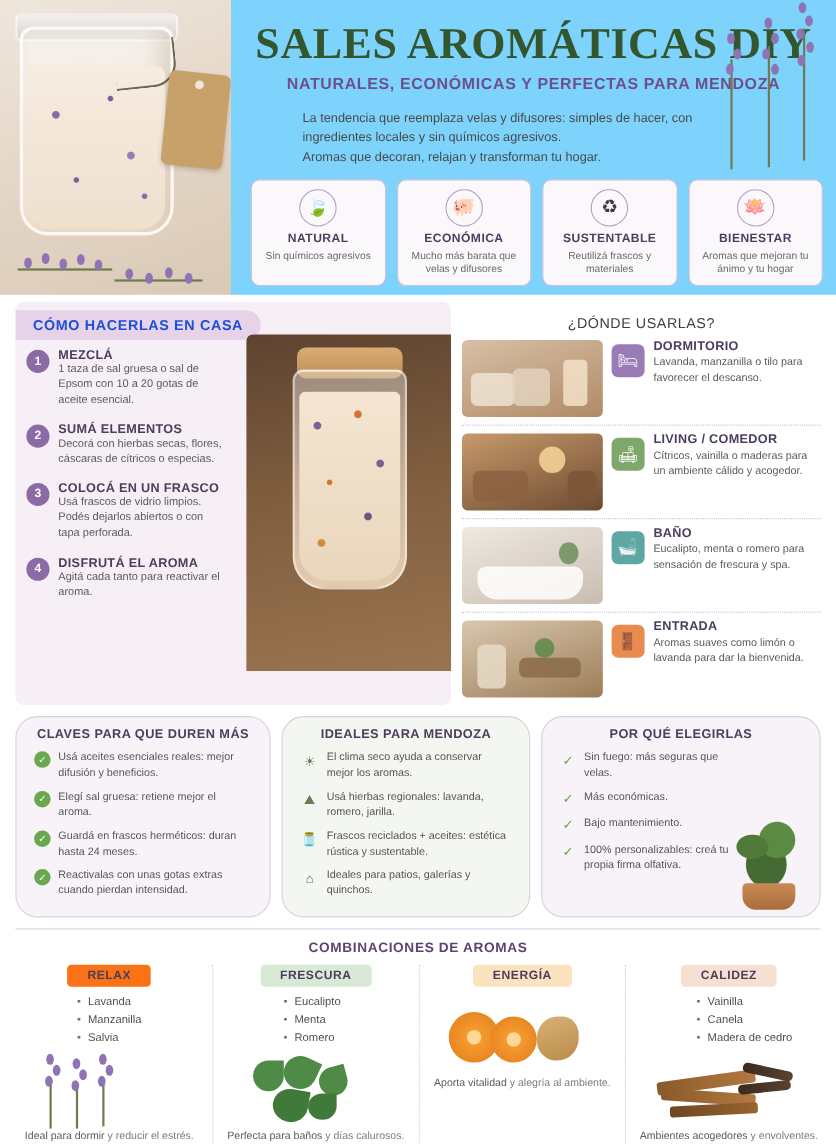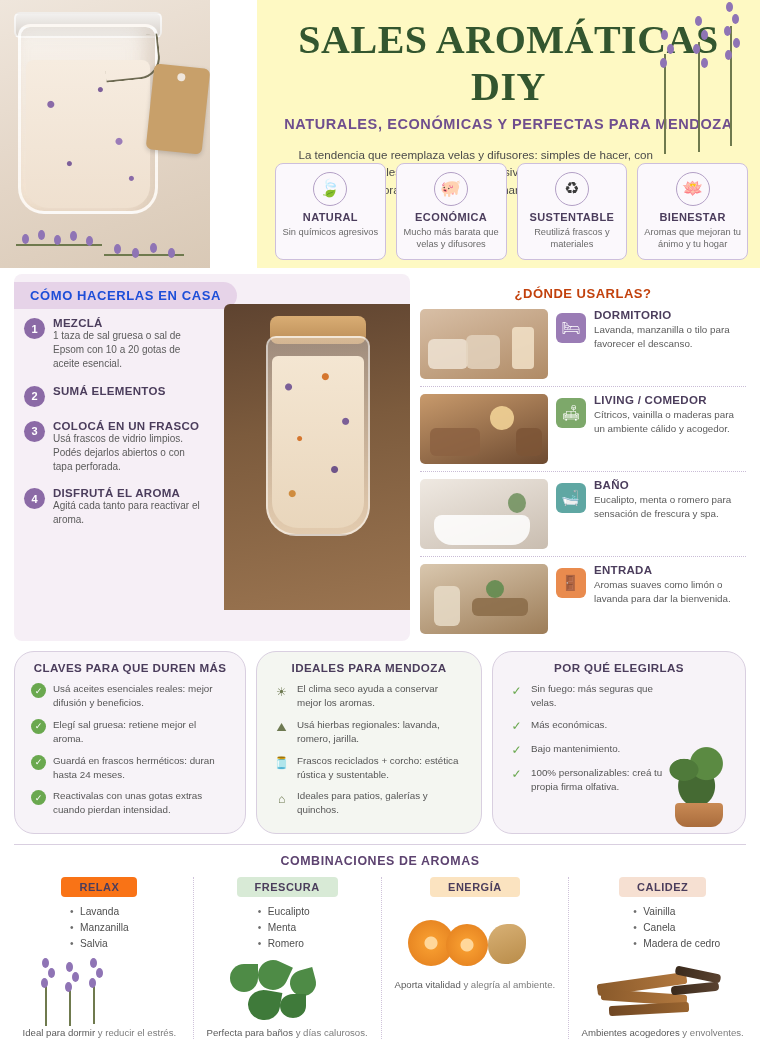--- a/index.html
+++ b/index.html
@@ -56,22 +56,21 @@
     position:absolute; left:104px; top:36px; width:56px; height:44px;
     border-bottom:2px solid #6d6a52; border-right:2px solid #6d6a52;
     border-radius:0 0 22px 0; transform:rotate(-6deg);
   }
   .lav-sprig { position:absolute; }
   .lav-stem { position:absolute; width:2px; background:#6f7a4e; }
   .lav-bud { position:absolute; width:7px; height:10px; border-radius:50%; background:#8f74b5; }
 
   .header-right {
     position: absolute; left: 210px; top: 0; right: 0; height: 268px;
-    background: #fef9c3;
-    margin-left: 47px;
+    background: #7dd3fc;
   }
   .lav-corner {
     position: absolute; right: 0; top: 0; width: 120px; height: 190px;
     overflow: hidden;
   }
   .title {
     text-align: center; font-size: 40px; letter-spacing: .5px; font-weight: bold;
     color: #33562f; padding-top: 16px; font-family: "Liberation Serif", serif;
   }
   .subtitle {
@@ -142,21 +141,21 @@
       radial-gradient(circle at 58% 12%, #d5762e 0 3px, transparent 4px),
       radial-gradient(circle at 80% 38%, #7b5f97 0 3px, transparent 4px),
       radial-gradient(circle at 30% 48%, #d5762e 0 2px, transparent 3px),
       radial-gradient(circle at 68% 66%, #6f5489 0 3px, transparent 4px),
       radial-gradient(circle at 22% 80%, #cf8c3f 0 3px, transparent 4px),
       linear-gradient(180deg,#f4e6d2,#e9d6bc);
   }
 
   .panel-right { flex: 1; background: #ffffff; }
   .use-head {
-    text-align: center; font-size: 13px; font-weight: bold; color: #c2410c;
+    text-align: center; font-size: 13px; font-weight: normal; color: #404040;
     letter-spacing: .5px; padding: 12px 0 8px;
   }
   .use-row { display: flex; gap: 8px; padding: 0 0 7px 0; align-items: flex-start; }
   .use-thumb {
     width: 128px; height: 70px; flex: 0 0 128px; border-radius: 5px; overflow: hidden;
     position: relative;
   }
   .t-dorm { background: linear-gradient(160deg,#d8bfa6,#b08b66); }
   .t-liv  { background: linear-gradient(160deg,#c89a6c,#6d4a30); }
   .t-bath { background: linear-gradient(160deg,#efe9e2,#c9bdb0); }
@@ -336,20 +335,21 @@
           <div class="step-num">1</div>
           <div>
             <div class="step-title">MEZCLÁ</div>
             <div class="step-text">1 taza de sal gruesa o sal de Epsom con 10 a 20 gotas de aceite esencial.</div>
           </div>
         </div>
         <div class="step">
           <div class="step-num">2</div>
           <div>
             <div class="step-title">SUMÁ ELEMENTOS</div>
+            <div class="step-text">Decorá con hierbas secas, flores, cáscaras de cítricos o especias.</div>
           </div>
         </div>
         <div class="step">
           <div class="step-num">3</div>
           <div>
             <div class="step-title">COLOCÁ EN UN FRASCO</div>
             <div class="step-text">Usá frascos de vidrio limpios. Podés dejarlos abiertos o con tapa perforada.</div>
           </div>
         </div>
         <div class="step">
@@ -454,21 +454,21 @@
       <div class="tip-item">
         <div class="sq-ico">☀</div>
         <div class="tip-text">El clima seco ayuda a conservar mejor los aromas.</div>
       </div>
       <div class="tip-item">
         <div class="sq-ico">⛰</div>
         <div class="tip-text">Usá hierbas regionales: lavanda, romero, jarilla.</div>
       </div>
       <div class="tip-item">
         <div class="sq-ico">🫙</div>
-        <div class="tip-text">Frascos reciclados + corcho: estética rústica y sustentable.</div>
+        <div class="tip-text">Frascos reciclados + aceites: estética rústica y sustentable.</div>
       </div>
       <div class="tip-item">
         <div class="sq-ico">⌂</div>
         <div class="tip-text">Ideales para patios, galerías y quinchos.</div>
       </div>
     </div>
 
     <div class="tipcard c3">
       <div class="tip-head">POR QUÉ ELEGIRLAS</div>
       <div class="tip-item" style="width:150px;">

